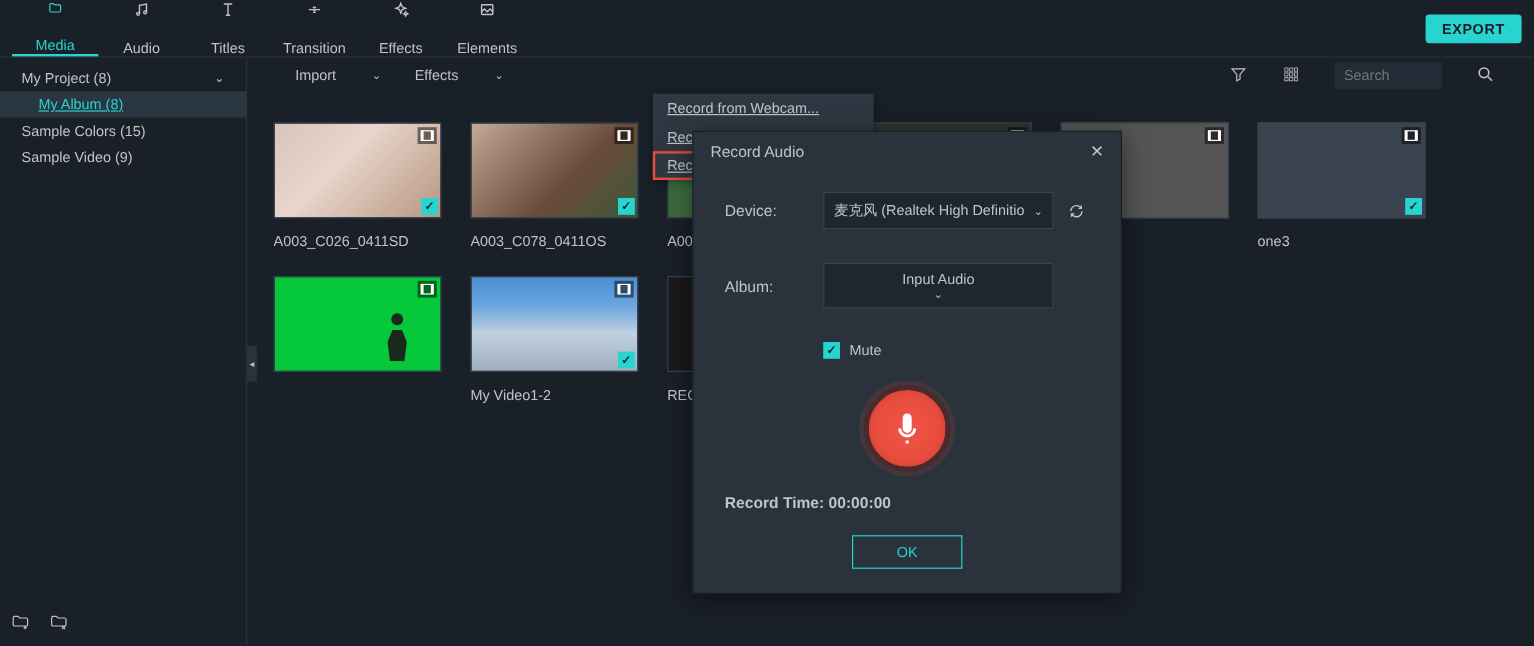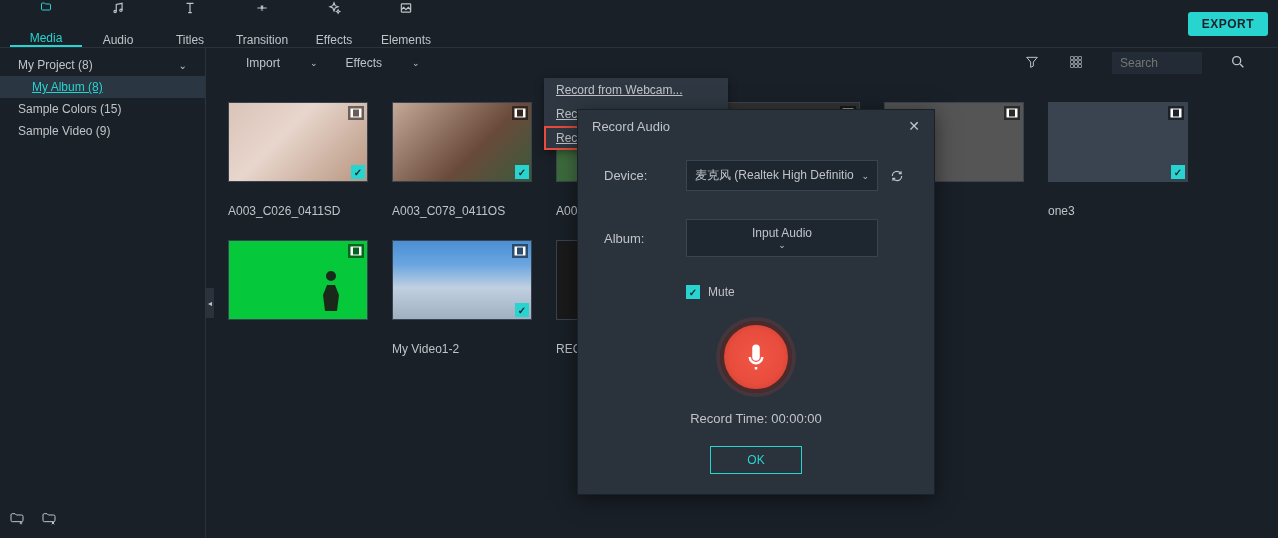--- a/index.html
+++ b/index.html
@@ -192,21 +192,21 @@
   height: 14px;
   background: #27d4d0;
   display: flex;
   align-items: center;
   justify-content: center;
   color: #1a2028;
   font-size: 10px;
   font-weight: bold;
 }
 .thumb-label {
-  padding-top: 22px;
+  padding-top: 12px;
   font-size: 12px;
   white-space: nowrap;
   overflow: hidden;
 }
 .person-sil {
   position: absolute;
   right: 20px;
   bottom: 8px;
   width: 32px;
   height: 44px;
@@ -307,23 +307,24 @@
   background: radial-gradient(circle, #f05545 0%, #e74c3c 60%, #c0392b 100%);
   border: 4px solid #4a2a2a;
   display: flex;
   align-items: center;
   justify-content: center;
   cursor: pointer;
   box-shadow: 0 0 0 4px rgba(231,76,60,0.15);
 }
 .record-btn svg { width: 30px; height: 30px; fill: #fff; }
 .record-time {
-  text-align: center;
+  text-align: left;
   font-size: 13px;
   margin-bottom: 20px;
+  font-weight: bold;
 }
 .ok-btn-wrap { display: flex; justify-content: center; }
 .ok-btn {
   border: 1px solid #27d4d0;
   color: #27d4d0;
   padding: 6px 36px;
   cursor: pointer;
   font-size: 12px;
   background: transparent;
 }

